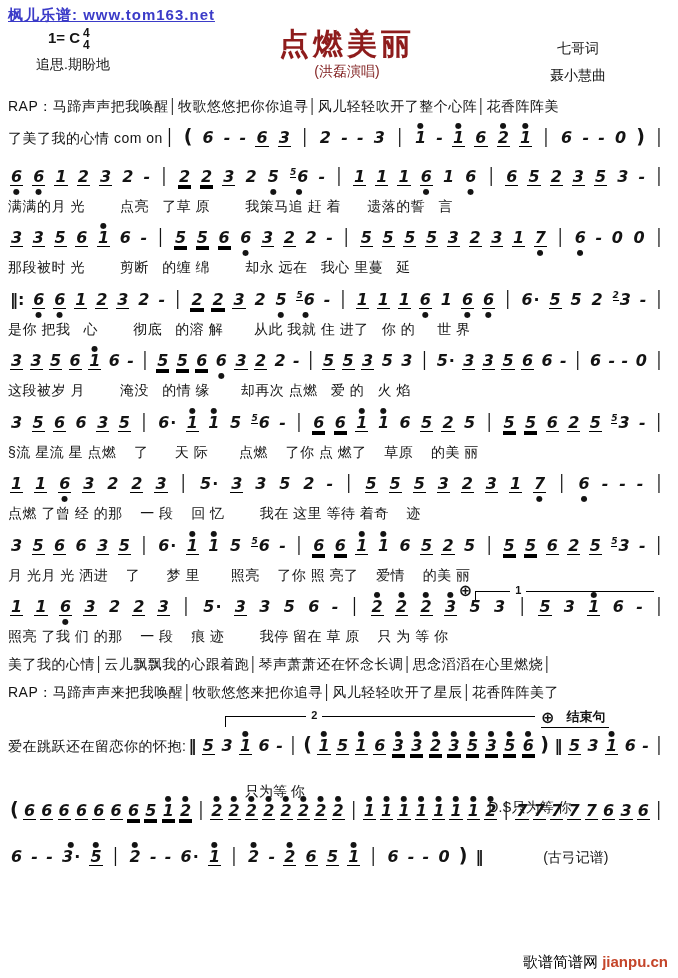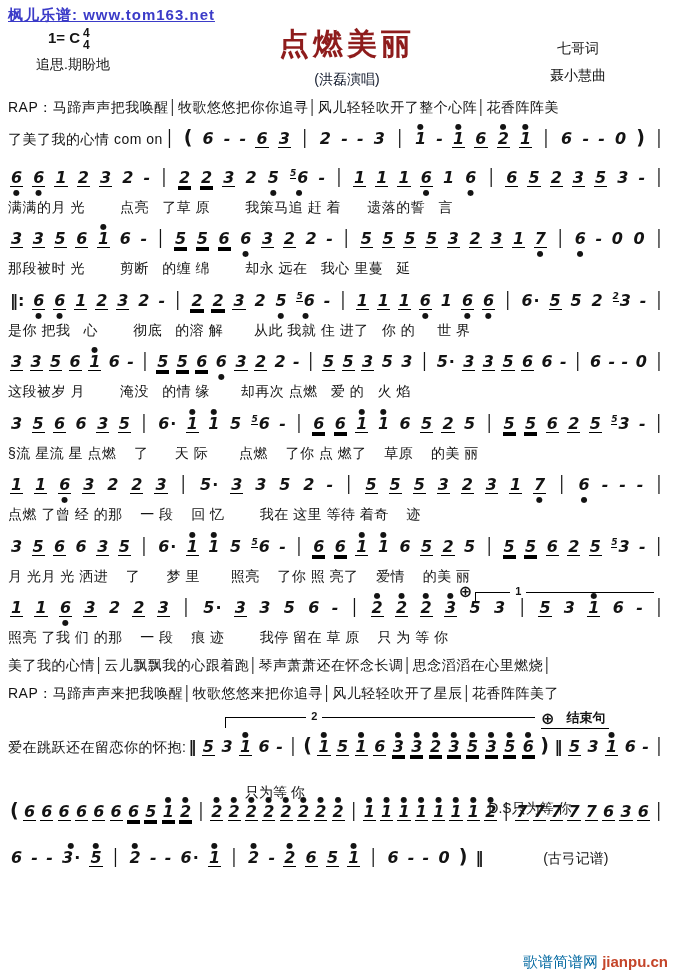--- a/index.html
+++ b/index.html
@@ -11,21 +11,21 @@
   .site-header{font-size:15px;font-weight:bold;color:#3b3bc8;text-decoration:underline;letter-spacing:1px;}
 
   
   .title-grid{display:grid;grid-template-columns:170px 1fr 150px;margin-top:2px;}
   .key-col{padding-left:40px;}
   .key-sig{font-size:15px;font-weight:bold;white-space:nowrap;}
   .frac{display:inline-block;text-align:center;vertical-align:middle;font-size:12px;line-height:1;margin-left:3px;}
   .frac span{display:block;}
   .mood{font-size:14px;margin-top:5px;margin-left:-12px;white-space:nowrap;}
   .main-title{color:#8e1c1c;font-size:30px;font-weight:bold;text-align:center;letter-spacing:4px;line-height:1.1;}
-  .subtitle{color:#0f172a;font-size:14px;text-align:center;margin-top:11px;}
+  .subtitle{color:#7f1d1d;font-size:14px;text-align:center;margin-top:3px;}
   .credits{text-align:center;font-size:14px;padding-right:26px;padding-top:8px;line-height:1.9;white-space:nowrap;}
 
   
   .rap{font-size:14px;white-space:pre;margin:10px 0 2px 0;letter-spacing:.5px;}
 
   
   .notation{display:flex;justify-content:space-between;align-items:baseline;
             font-size:16px;font-weight:bold;font-style:italic;
             padding:9px 2px 12px 2px;font-family:"DejaVu Sans",sans-serif;}
   .note{position:relative;display:inline-block;line-height:1;padding:0 1px;}
@@ -57,21 +57,21 @@
   .ending-lyrics{position:relative;font-size:14px;height:20px;white-space:pre;}
   .ending-lyrics .el-left{position:absolute;left:36%;}
   .ending-lyrics .el-right{position:absolute;left:73%;}
 
   .final-row{display:flex;align-items:center;}
   .final-row .notation{flex:0 0 72%;}
   .score-note{flex:1;text-align:center;font-size:14px;}
 
   
   .footer{position:absolute;right:10px;bottom:6px;font-size:15px;}
-  .f-gray{color:#0369a1;}
+  .f-gray{color:#000000;}
   .f-url{color:#c4452a;font-weight:bold;}
 </style>
 </head>
 <body>
 
 <div class="page">
 
   <div class="site-header">枫儿乐谱: www.tom163.net</div>
 
   <div class="title-grid">

